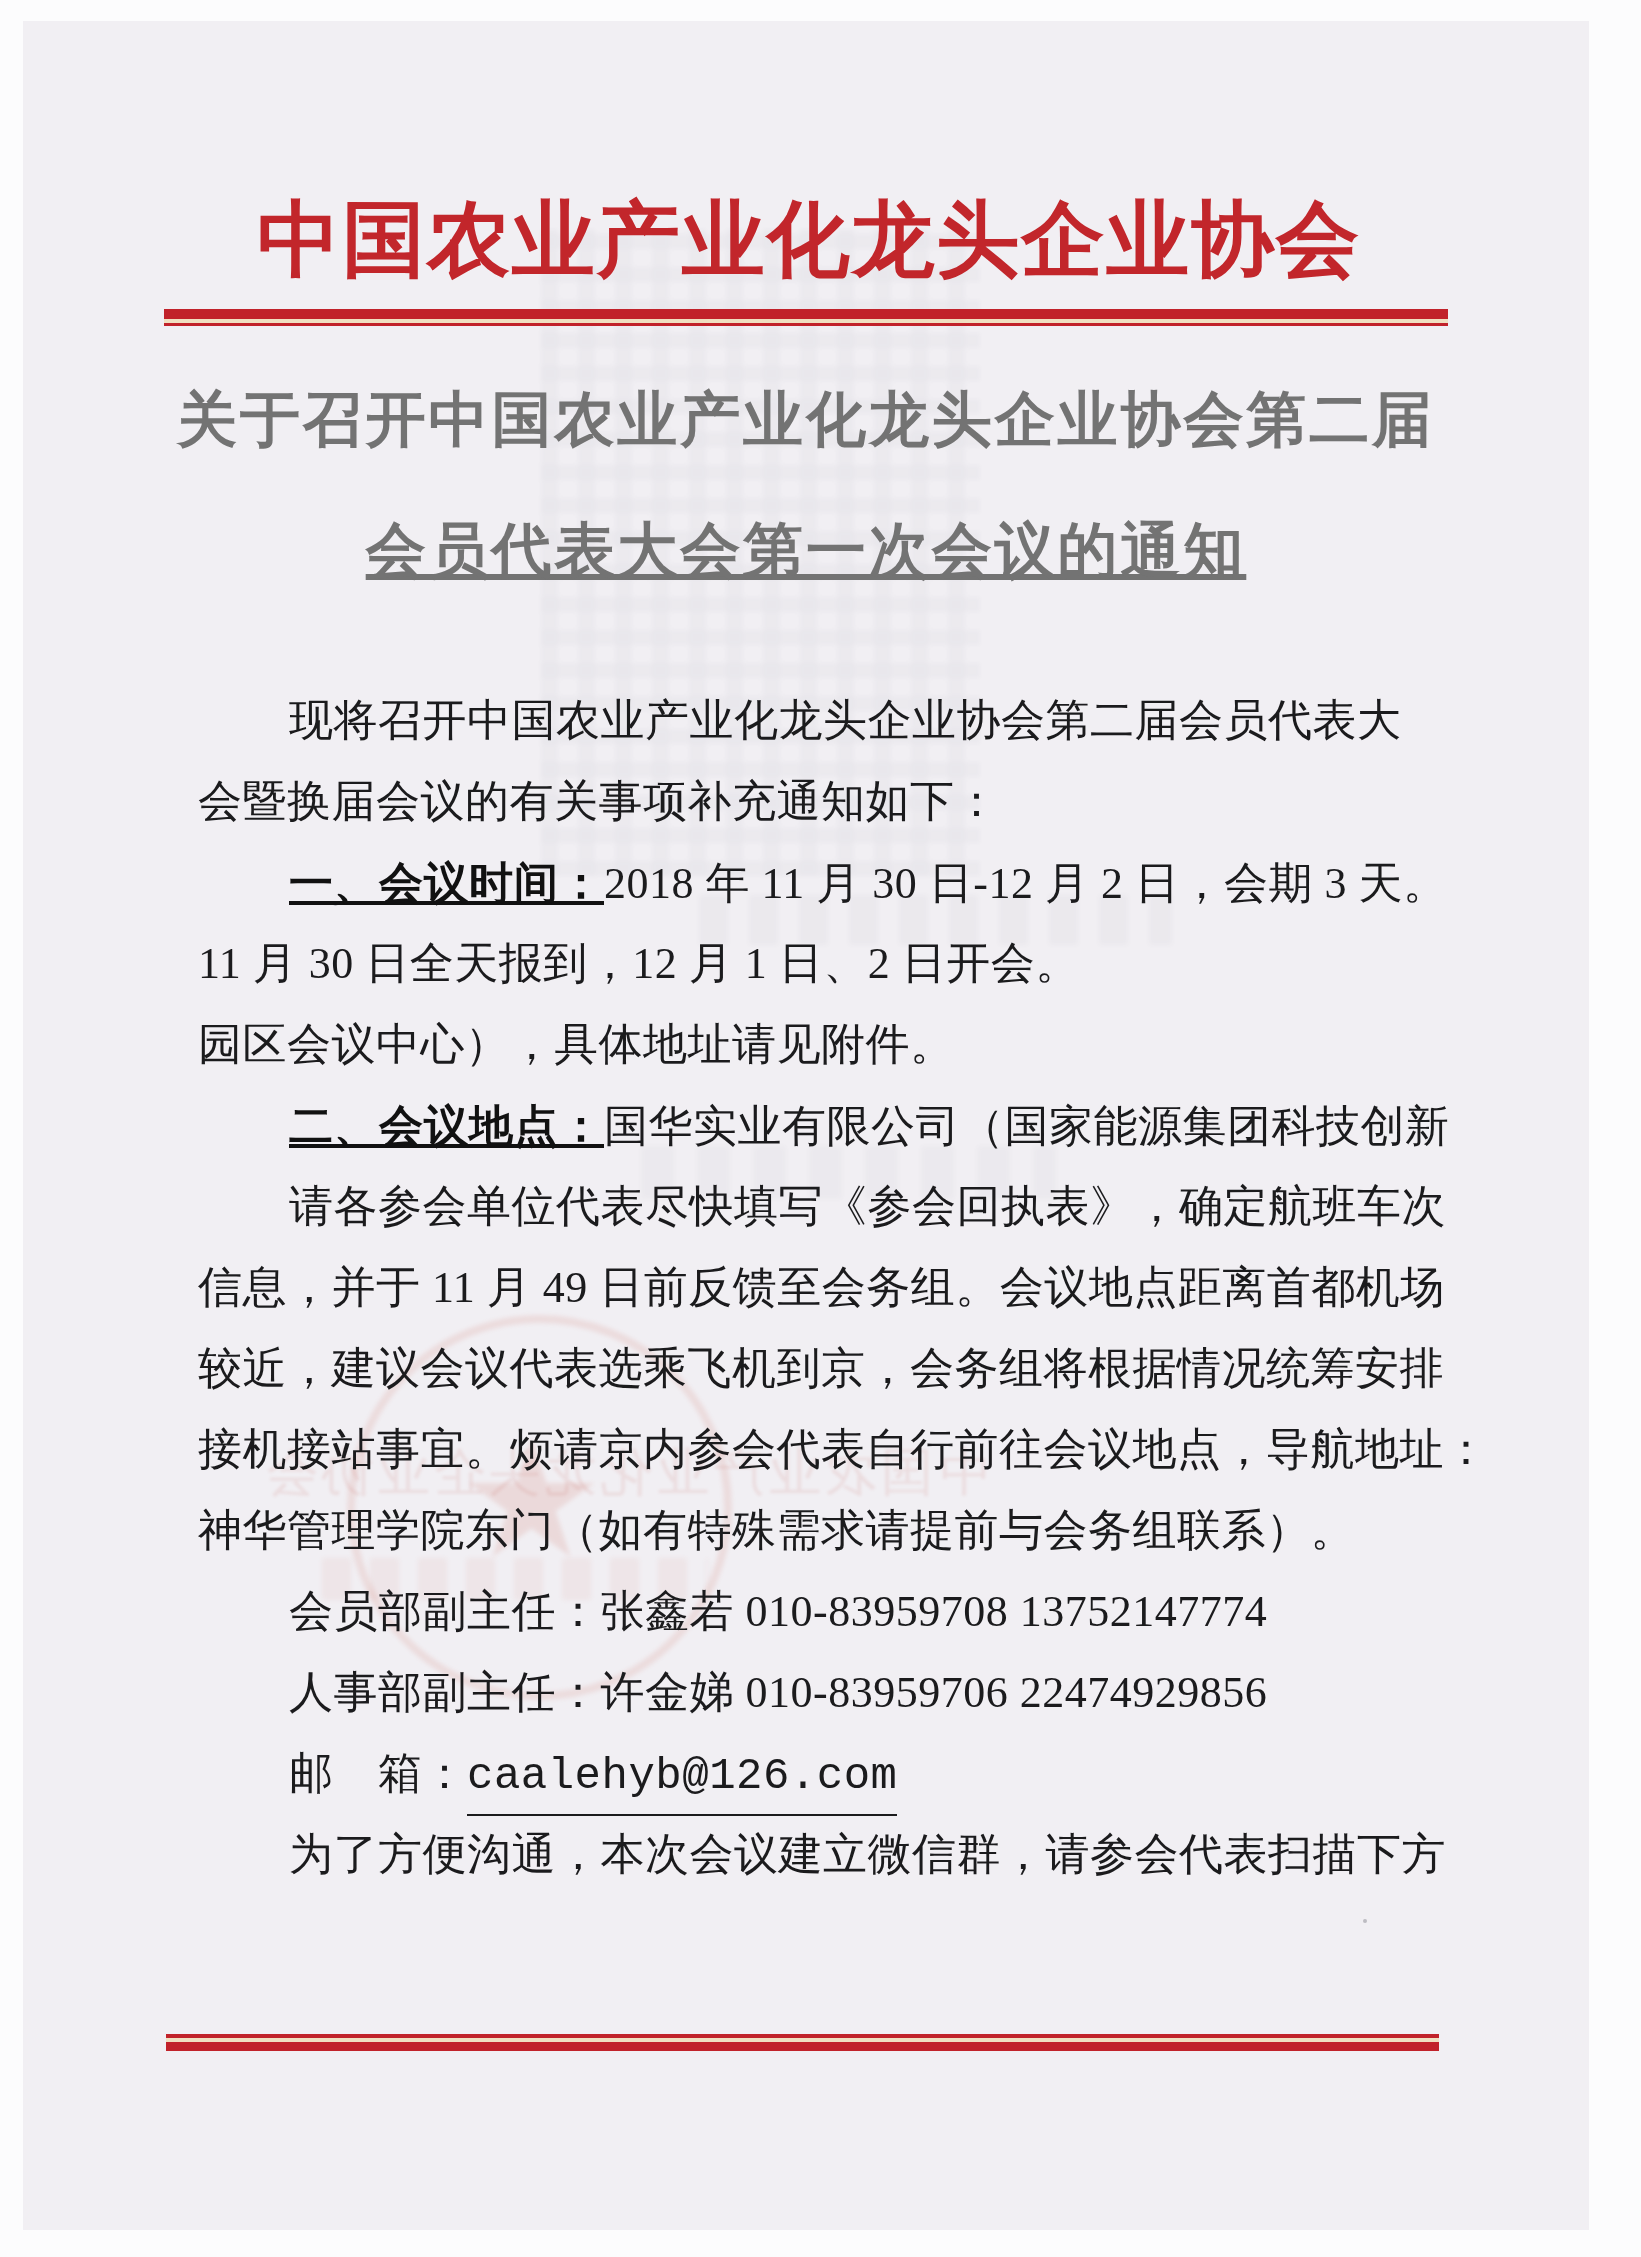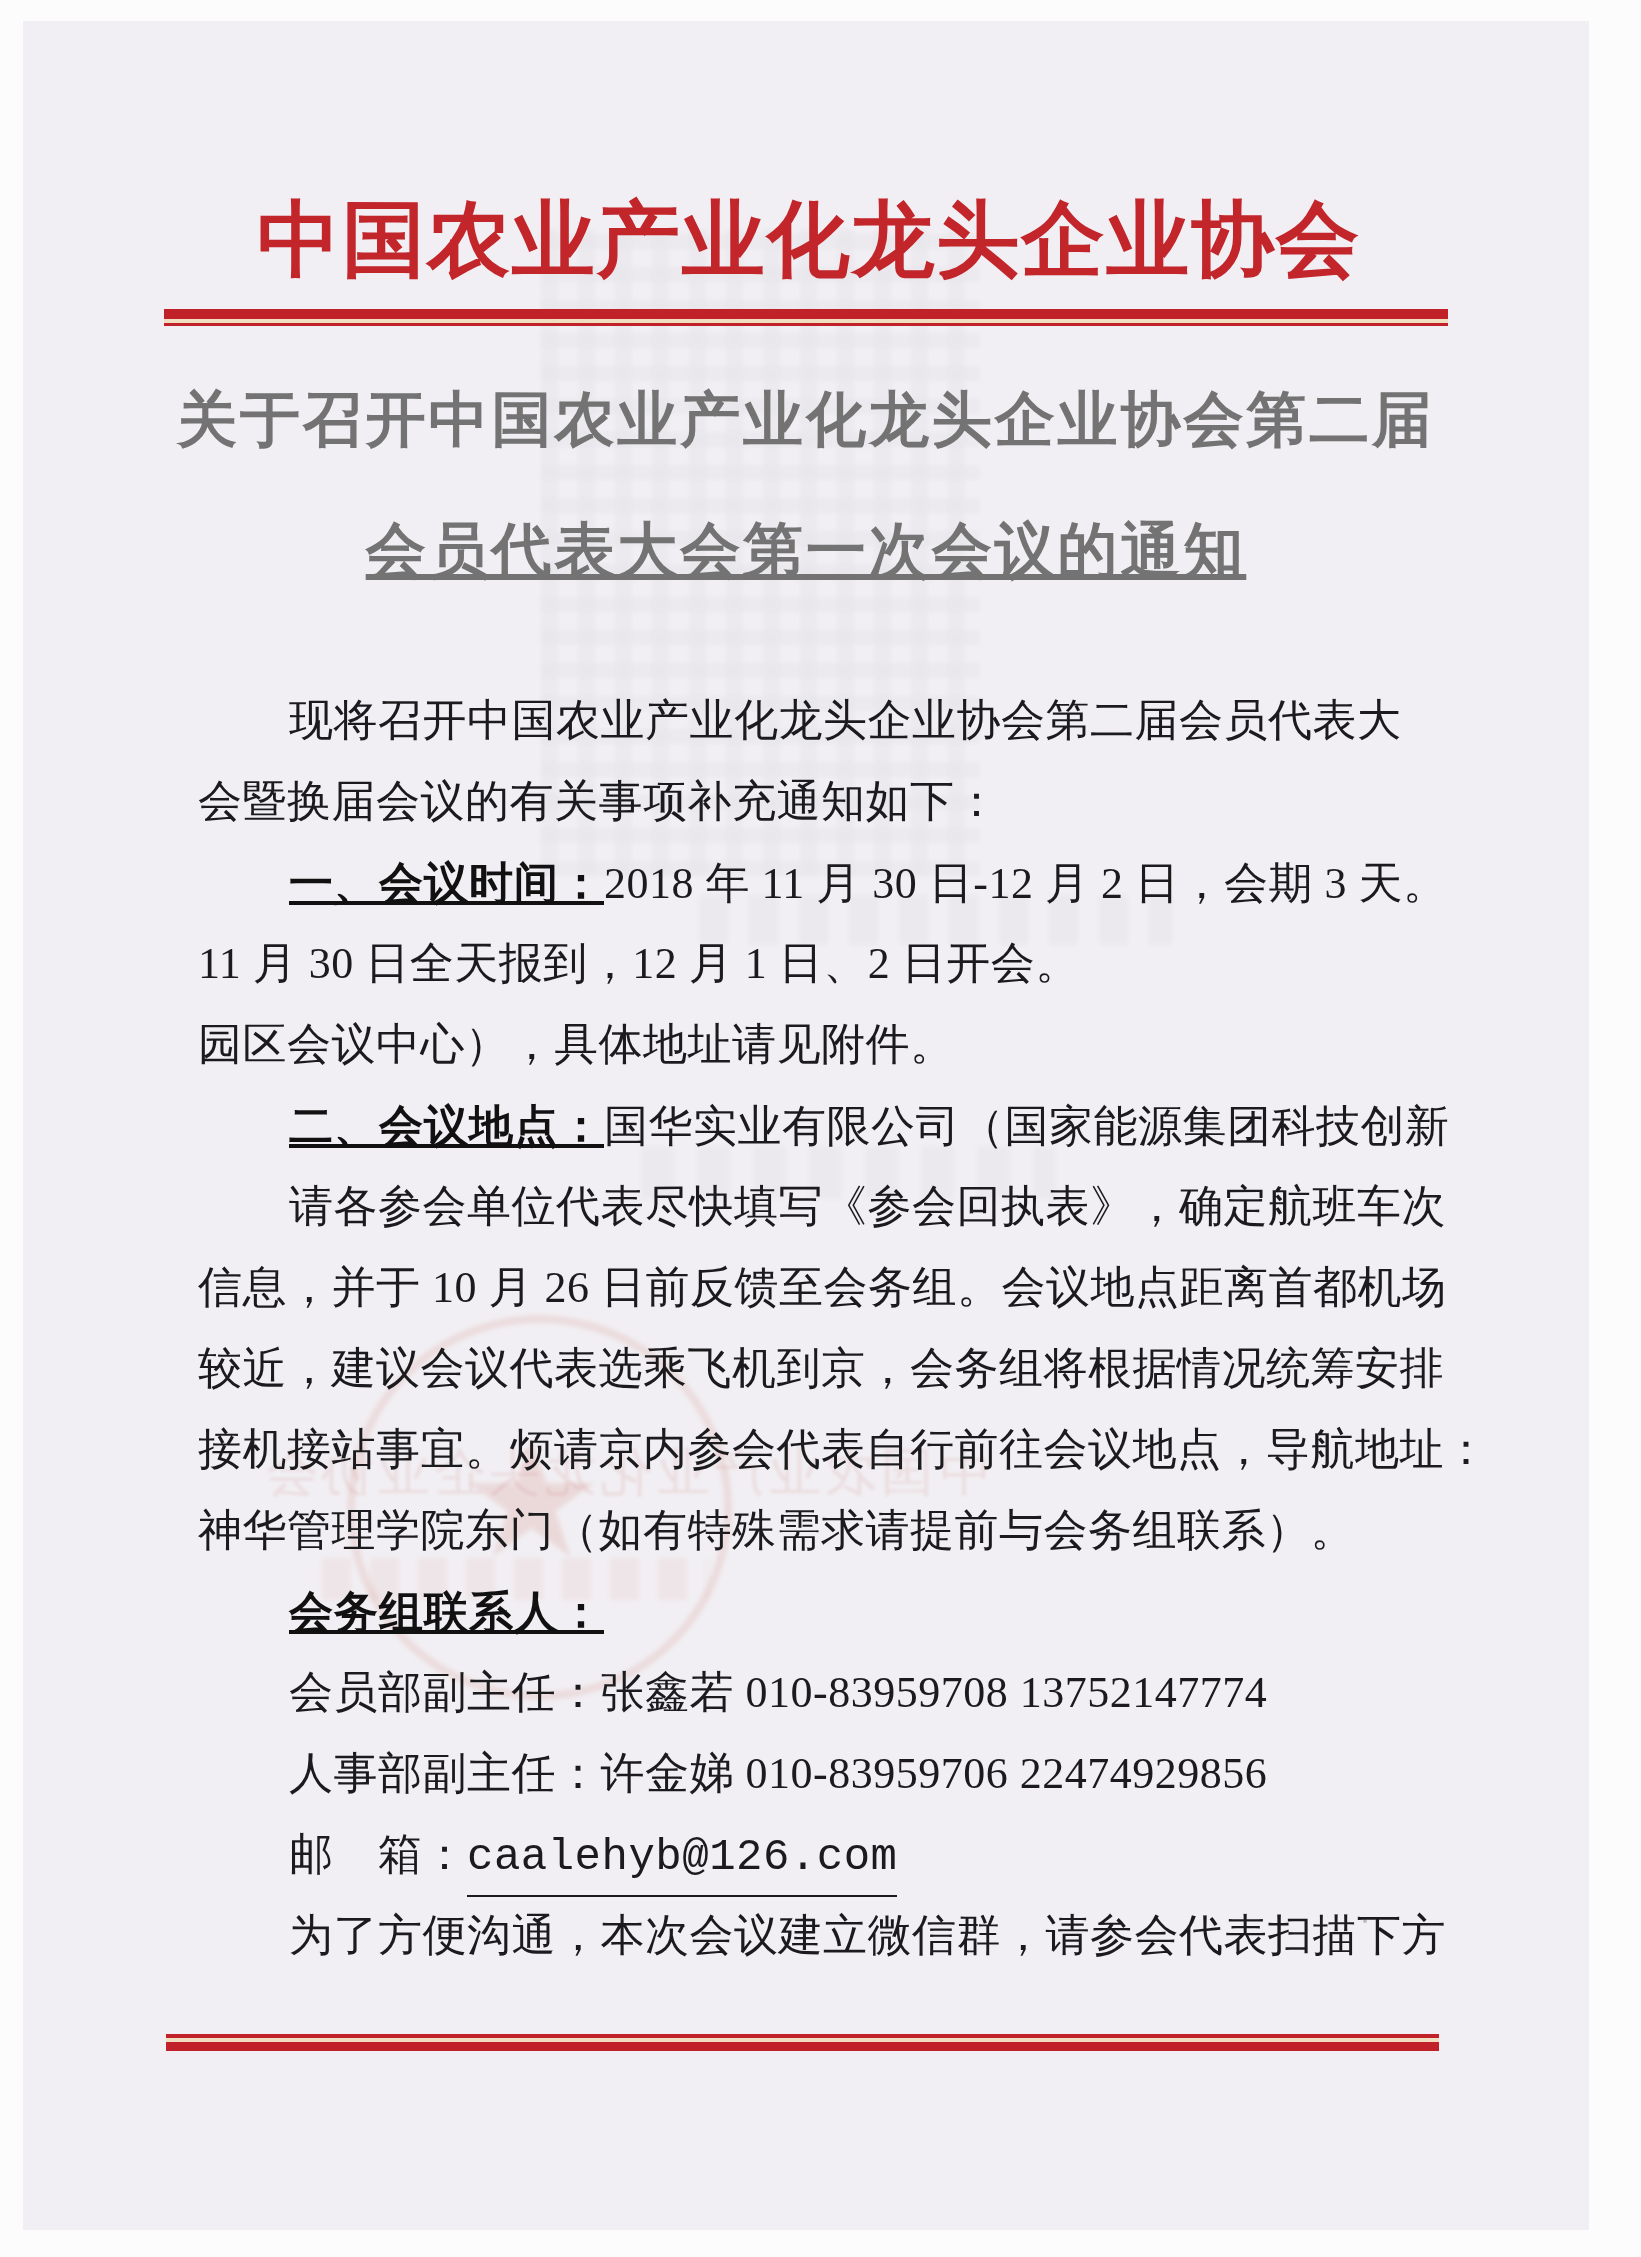--- a/index.html
+++ b/index.html
@@ -118,25 +118,24 @@
   <div class="doc-title l2">会员代表大会第一次会议的通知</div>
 
   <div class="body-block" id="body-block">
       <div class="body-line indent"><span>现将召开中国农业产业化龙头企业协会第二届会员代表大</span></div>
       <div class="body-line"><span>会暨换届会议的有关事项补充通知如下：</span></div>
       <div class="body-line indent"><span class="seg-bold">一、会议时间：</span><span>2018 年 11 月 30 日-12 月 2 日，会期 3 天。</span></div>
       <div class="body-line"><span>11 月 30 日全天报到，12 月 1 日、2 日开会。</span></div>
       <div class="body-line"><span>园区会议中心），具体地址请见附件。</span></div>
       <div class="body-line indent"><span class="seg-bold">二、会议地点：</span><span>国华实业有限公司（国家能源集团科技创新</span></div>
       <div class="body-line indent"><span>请各参会单位代表尽快填写《参会回执表》，确定航班车次</span></div>
-      <div class="body-line"><span>信息，并于 10 月 26 日前反馈至会务组。会议地点距离首都机场</span></div>
+      <div class="body-line"><span>信息，并于 11 月 49 日前反馈至会务组。会议地点距离首都机场</span></div>
       <div class="body-line"><span>较近，建议会议代表选乘飞机到京，会务组将根据情况统筹安排</span></div>
       <div class="body-line"><span>接机接站事宜。烦请京内参会代表自行前往会议地点，导航地址：</span></div>
       <div class="body-line"><span>神华管理学院东门（如有特殊需求请提前与会务组联系）。</span></div>
-      <div class="body-line indent"><span class="seg-bold">会务组联系人：</span></div>
       <div class="body-line indent"><span>会员部副主任：张鑫若 010-83959708 13752147774</span></div>
       <div class="body-line indent"><span>人事部副主任：许金娣 010-83959706 22474929856</span></div>
       <div class="body-line indent"><span>邮　箱：</span><span class="seg-underline">caalehyb@126.com</span></div>
       <div class="body-line indent"><span>为了方便沟通，本次会议建立微信群，请参会代表扫描下方</span></div>
     </div>
 
   <div class="rule rule-bottom">
     <div class="thin"></div>
     <div class="gap"></div>
     <div class="thick"></div>

